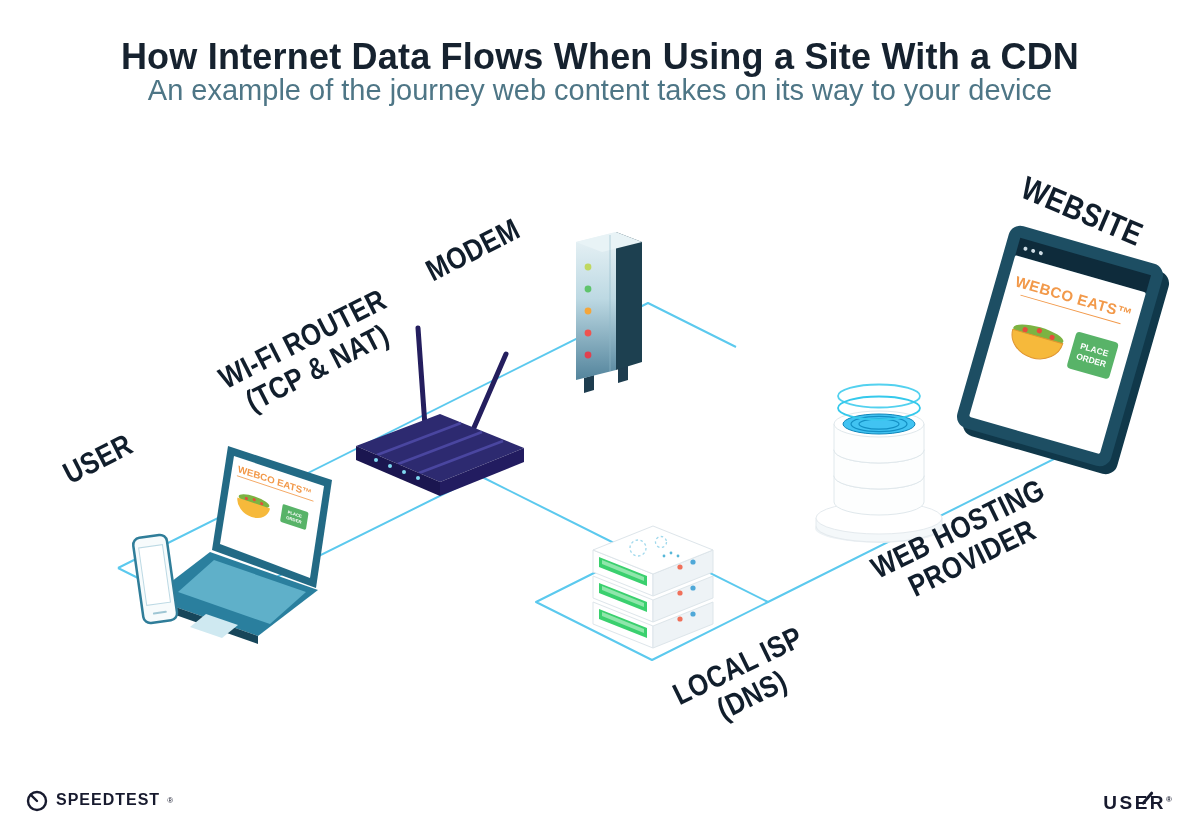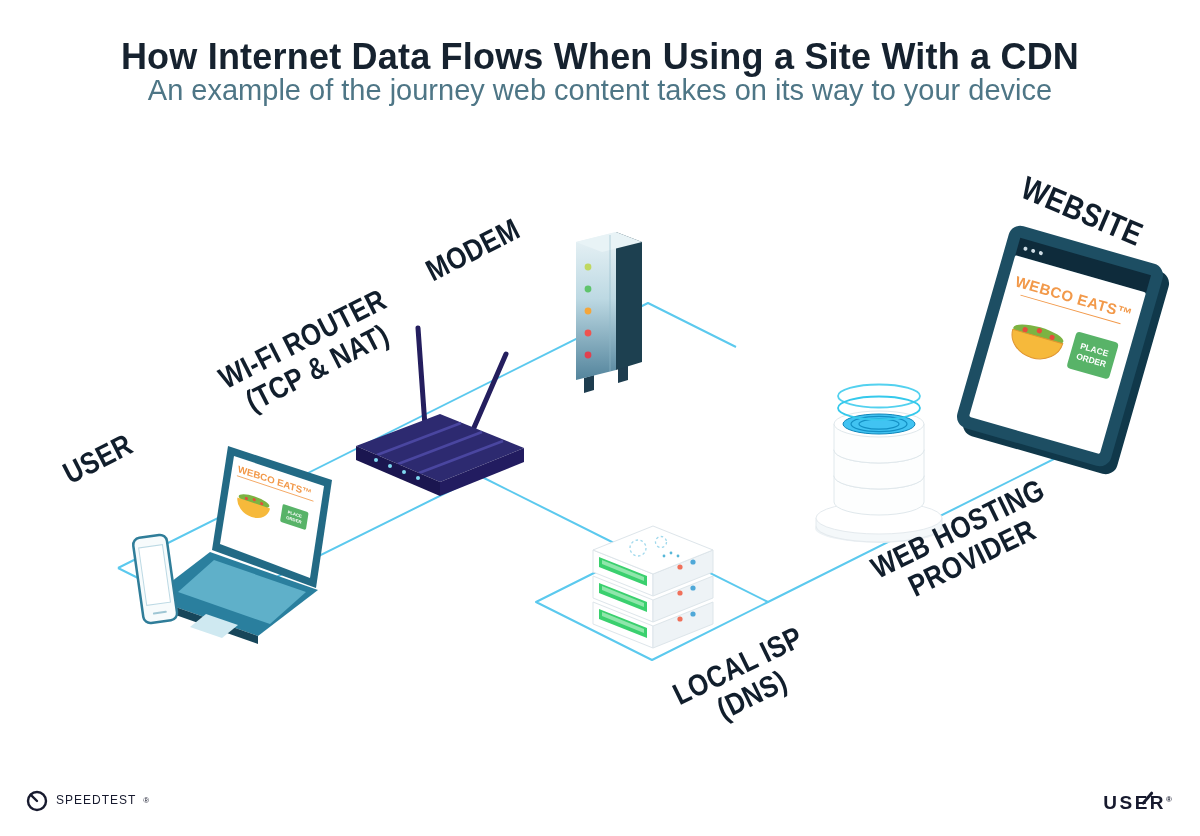--- a/index.html
+++ b/index.html
@@ -37,21 +37,21 @@
   #illu-router {left:348px;top:318px;width:185px;height:195px;}
   #illu-modem  {left:556px;top:222px;width:110px;height:178px;}
   #illu-isp    {left:578px;top:508px;width:150px;height:165px;}
   #illu-hosting{left:812px;top:360px;width:135px;height:190px;}
   #illu-website{left:950px;top:205px;width:230px;height:285px;}
   
   .speedtest{
     position:absolute;left:25px;top:788px;display:flex;align-items:center;gap:7px;
     color:#171a2e;
   }
-  .speedtest .word{font-size:12px;font-weight:400;letter-spacing:1px;}
+  .speedtest .word{font-size:16px;font-weight:700;letter-spacing:1px;}
   .speedtest sup{font-size:8px;vertical-align:super;}
   .ookla{
     position:absolute;right:28px;top:792px;color:#171a2e;
     font-size:19px;font-weight:700;letter-spacing:2.5px;
   }
   .ookla sup{font-size:8px;letter-spacing:0;}
   .ookla-needle{
     position:absolute;left:43px;top:-2px;width:2.5px;height:16px;
     background:#171a2e;transform:rotate(40deg);border-radius:2px;
   }

